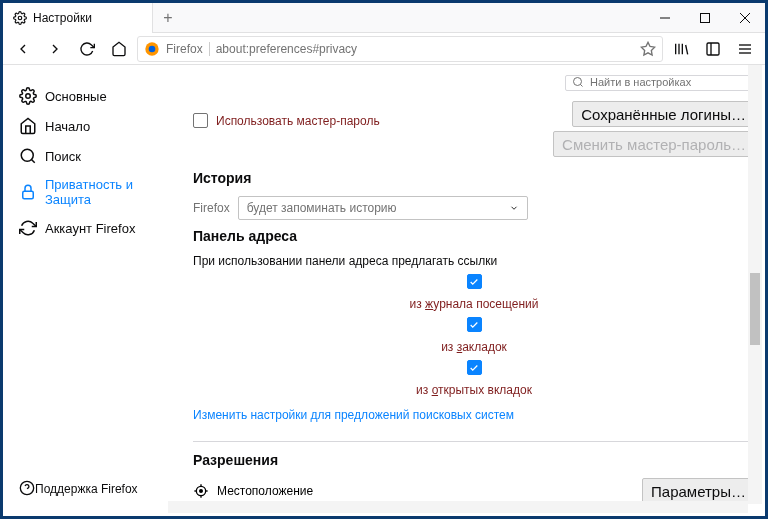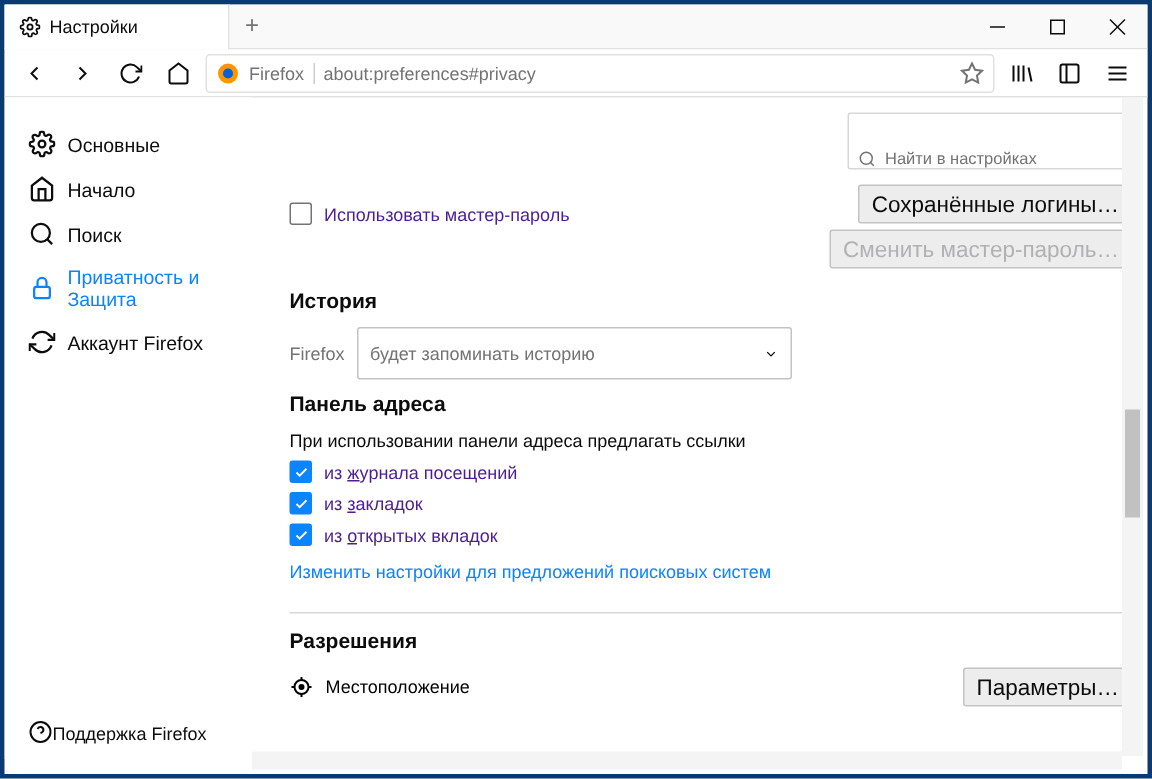--- a/index.html
+++ b/index.html
@@ -24,39 +24,39 @@
   
   .page { display: flex; height: calc(100% - 62px - 10px); }
   .sidebar { width: 165px; padding: 16px 0 0 0; background: #fff; display: flex; flex-direction: column; }
   .side-item { display: flex; align-items: center; gap: 8px; padding: 6px 8px 6px 16px; font-size: 13px; color: #0c0c0d; cursor: pointer; }
   .side-item svg { width: 18px; height: 18px; flex-shrink: 0; }
   .side-item.active { color: #0a84ff; }
   .support { margin-top: auto; padding: 10px 8px 10px 16px; display: flex; align-items: flex-end; gap: 0; font-size: 12px; color: #0c0c0d; cursor: pointer; }
   .support svg { width: 16px; height: 16px; }
   .main { flex: 1; padding: 10px 10px 0 25px; overflow-y: auto; position: relative; }
   .searchrow { display: flex; justify-content: flex-end; margin-bottom: 10px; }
-  .searchbox { width: 190px; height: 38px; border: 1px solid #d7d7db; border-radius: 2px; display: flex; align-items: flex-end; gap: 6px; padding: 0 6px; font-size: 11px; color: #737373; }
+  .searchbox { width: 190px; height: 16px; border: 1px solid #d7d7db; border-radius: 2px; display: flex; align-items: flex-start; gap: 6px; padding: 0 6px; font-size: 11px; color: #737373; }
   .searchbox svg { width: 12px; height: 12px; }
   .btnstack { display: flex; flex-direction: column; gap: 4px; align-items: flex-end; margin-bottom: 12px; }
   .btn { min-width: 130px; height: 26px; border: 1px solid #c3c3c3; background: #ededed; font-size: 15px; color: #0c0c0d; display: flex; align-items: center; justify-content: center; border-radius: 2px; padding: 0 8px; cursor: pointer; white-space: nowrap; }
   .btn.disabled { color: #b1b1b3; cursor: default; }
   .btn.highlight { border: 2px solid #2e7d32; border-radius: 4px; }
-  .cbrow { display: flex; align-items: center; gap: 8px; font-size: 12px; color: #4c1d95; margin-bottom: 16px; }
+  .cbrow { display: flex; align-items: center; gap: 8px; font-size: 12px; color: #7f1d1d; margin-bottom: 16px; }
   .cb { width: 15px; height: 15px; border: 1px solid #737373; border-radius: 2px; background: #fff; display: flex; align-items: center; justify-content: center; }
   .cb.checked { background: #0a84ff; border-color: #0a84ff; }
   .cb.checked svg { width: 10px; height: 10px; color: #fff; }
   .section-title { font-size: 14px; font-weight: 600; color: #0c0c0d; margin: 4px 0 10px 0; }
   .selectrow { display: flex; align-items: center; gap: 8px; font-size: 12px; margin-bottom: 8px; }
   .selectrow span:first-child { color: #737373; }
-  .select { width: 290px; height: 35px; border: 1px solid #c3c3c3; background: #fff; display: flex; align-items: center; justify-content: space-between; padding: 0 8px; font-size: 12px; cursor: pointer; border-radius: 2px; }
+  .select { width: 290px; height: 24px; border: 1px solid #c3c3c3; background: #fff; display: flex; align-items: center; justify-content: space-between; padding: 0 8px; font-size: 12px; cursor: pointer; border-radius: 2px; }
   .descline { font-size: 12px; color: #0c0c0d; margin-bottom: 6px; }
   .histrow { display: flex; align-items: flex-start; justify-content: space-between; gap: 10px; margin-bottom: 26px; }
   .histrow .left { flex: 1; }
   .cblist { display: flex; flex-direction: column; gap: 6px; margin-bottom: 8px; }
-  .cblist .cbrow { margin-bottom: 0; }
+  .cblist .cbrow { margin-bottom: 0; flex-direction: column; }
   .link { font-size: 12px; color: #0a84ff; cursor: pointer; }
   hr.sep { border: none; border-top: 1px solid #d7d7db; margin: 18px 0 10px 0; }
   .locrow { display: flex; align-items: center; justify-content: space-between; font-size: 12px; gap: 43px; }
   .locleft { display: flex; align-items: center; gap: 8px; }
   .locleft svg { width: 16px; height: 16px; }
   
   .scrolltrack { position: absolute; right: 3px; top: 62px; bottom: 12px; width: 14px; background: #f4f4f4; }
   .scrollthumb { position: absolute; top: 208px; left: 2px; width: 10px; height: 72px; background: #c1c1c1; }
   .hscrolltrack { position: absolute; left: 165px; right: 17px; bottom: 3px; height: 12px; background: #f4f4f4; }
   .under { text-decoration: underline; }

